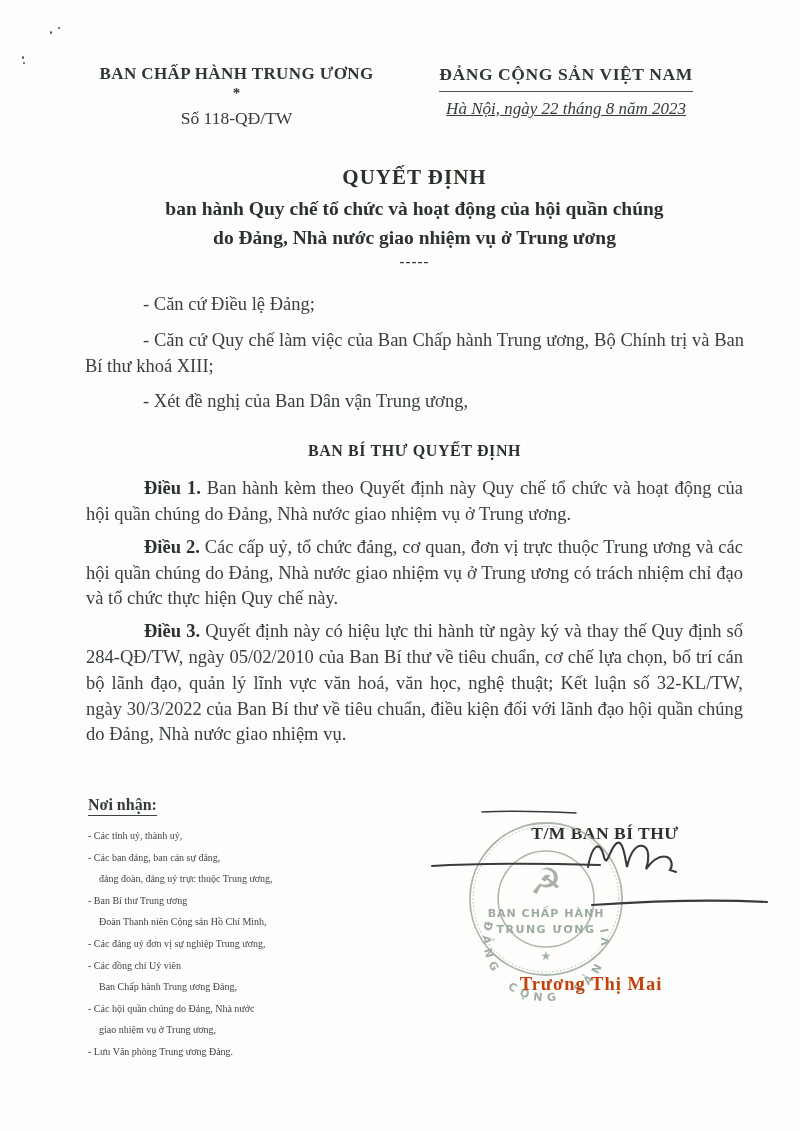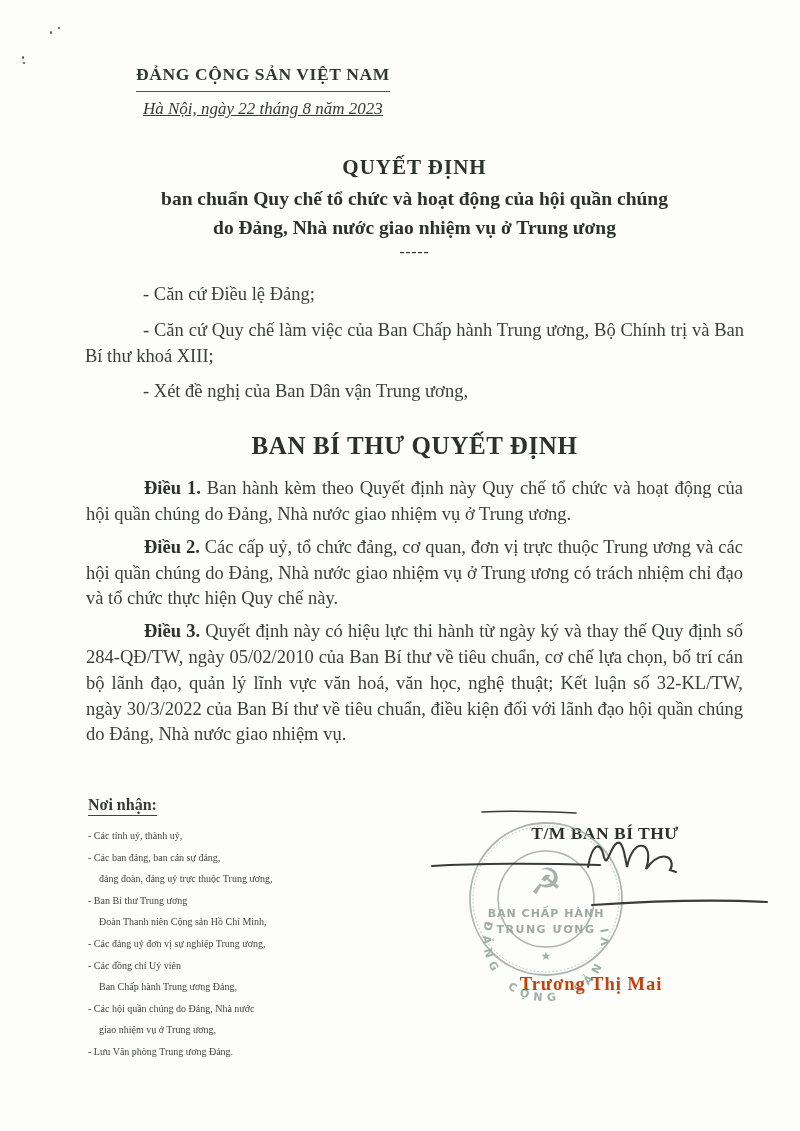--- a/index.html
+++ b/index.html
@@ -33,21 +33,21 @@
   .t-sub{font-size:19.5px;font-weight:bold;line-height:29px;color:#2b322d;margin-top:4px;}
   .t-div{font-weight:bold;letter-spacing:1px;font-size:15px;color:#2b322d;margin-top:1px;}
 
   
   .preamble{margin-top:22px;}
   .preamble p, .articles p{
     font-size:18.5px;line-height:25.8px;text-align:justify;
     text-indent:58px;margin:10px 0;color:#39403c;
   }
   .decision-heading{
-    text-align:center;font-size:25px;font-weight:bold;letter-spacing:.6px;
+    text-align:center;font-size:16px;font-weight:bold;letter-spacing:.6px;
     color:#2b322d;margin:27px 0 16px 0;
   }
   .articles p{margin:7px 1px;}
   .article-label{font-weight:bold;color:#2b322d;}
 
   
   .recipients{position:absolute;left:88px;top:796px;width:330px;color:#3c443f;}
   .recipients-heading{display:inline-block;font-size:16px;font-weight:bold;
     border-bottom:1.4px solid #3c443f;padding-bottom:1px;margin-bottom:9px;color:#333b36;}
   .rline{font-size:10px;line-height:21.6px;}
@@ -65,32 +65,37 @@
 <div class="page">
 
   <div class="speck" style="left:50px;top:31px;width:2px;height:3px;"></div>
   <div class="speck" style="left:58px;top:27px;width:2px;height:2px;"></div>
   <div class="speck" style="left:22px;top:56px;width:2px;height:3px;"></div>
   <div class="speck" style="left:23px;top:62px;width:2px;height:2px;"></div>
 
   <div class="content">
 
     <header class="doc-header">
+      <div class="hcol-left">
+        <div class="org-name">BAN CHẤP HÀNH TRUNG ƯƠNG</div>
+        <div class="org-star">*</div>
+        <div class="doc-number">Số 118-QĐ/TW</div>
+      </div>
       <div class="hcol-right">
         <div>
           <span class="party-name">ĐẢNG CỘNG SẢN VIỆT NAM</span>
         </div>
         <div class="place-date">Hà Nội, ngày 22 tháng 8 năm 2023</div>
       </div>
     </header>
 
     <section class="title-block">
       <div class="t-kind">QUYẾT ĐỊNH</div>
       <div class="t-sub">
-        <span>ban chuẩn Quy chế tổ chức và hoạt động của hội quần chúng</span><br>
+        <span>ban hành Quy chế tổ chức và hoạt động của hội quần chúng</span><br>
         <span>do Đảng, Nhà nước giao nhiệm vụ ở Trung ương</span>
       </div>
       <div class="t-div">-----</div>
     </section>
 
     <section class="preamble">
       <p>- Căn cứ Điều lệ Đảng;</p>
       <p>- Căn cứ Quy chế làm việc của Ban Chấp hành Trung ương, Bộ Chính trị và Ban Bí thư khoá XIII;</p>
       <p>- Xét đề nghị của Ban Dân vận Trung ương,</p>
     </section>

